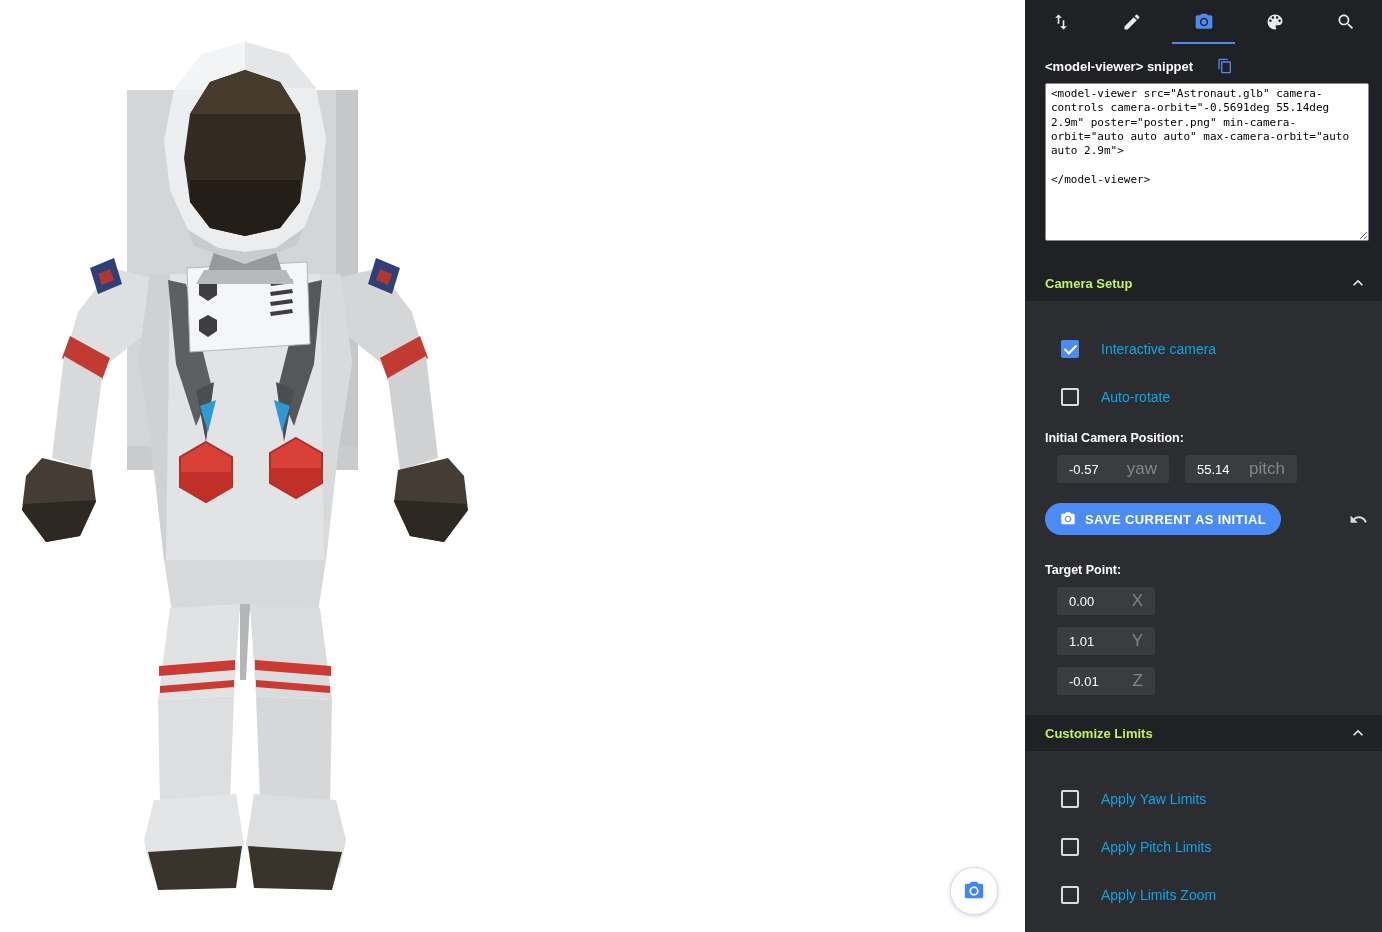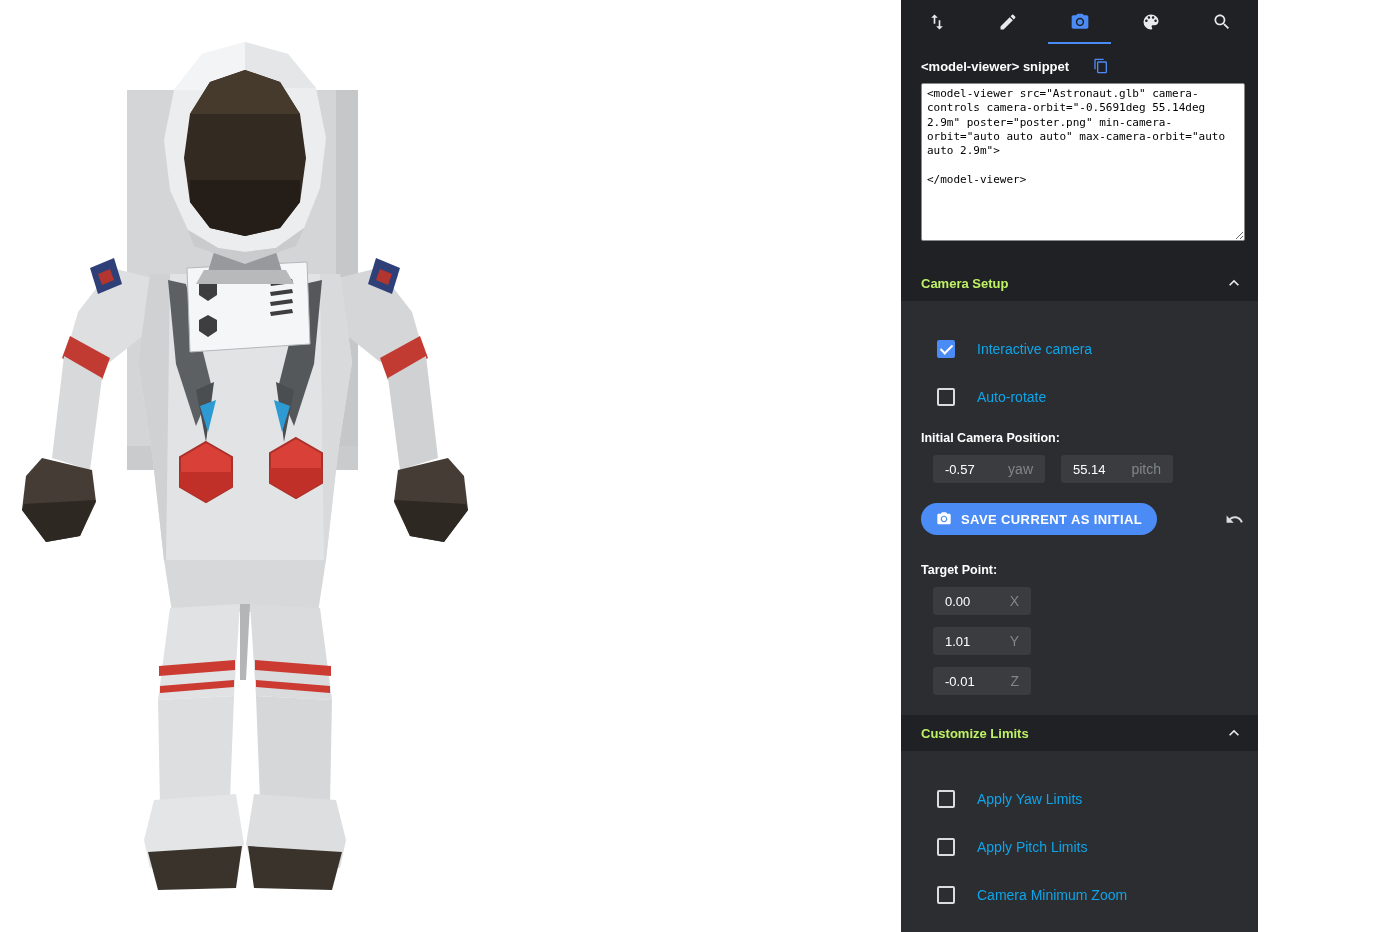--- a/index.html
+++ b/index.html
@@ -1,18 +1,18 @@
 <!DOCTYPE html>
 <html><head>
 <meta charset="utf-8">
 <style>
   * { margin:0; padding:0; box-sizing:border-box; }
   html,body { width:1382px; height:932px; overflow:hidden; }
   body { font-family:"Liberation Sans", sans-serif; background:#fff; }
-  .app { display:flex; width:1258px; height:932px; }
+  .app { display:flex; width:1382px; height:932px; }
 
   
   .canvas { position:relative; width:1025px; height:932px; background:#ffffff; overflow:hidden; }
   .astronaut { position:absolute; left:0; top:28px; width:500px; height:862px; }
 
   .fab { position:absolute; left:950px; top:867px; width:48px; height:48px; border-radius:50%;
          background:#fff; border:1px solid #cfe0fb; box-shadow:0 1px 4px rgba(0,0,0,.18);
          display:flex; align-items:center; justify-content:center; cursor:pointer; }
   .fab svg { width:22px; height:22px; fill:#4285f4; }
 
@@ -55,21 +55,21 @@
 
   .field-label { font-weight:bold; font-size:12.5px; color:#fff; padding:10px 20px 10px; }
   .fields { display:flex; padding:0 32px; }
   .fields.pos { gap:16px; }
   .fields.tgt { gap:12px;flex-direction:column; }
   .field { height:28px; background:#3a3c3f; border-radius:3px; display:flex; align-items:center;
            justify-content:space-between; padding:0 12px; cursor:text; }
   .field.w112 { width:112px; }
   .field.w98 { width:98px; }
   .field .val { font-size:13px; color:#fff; }
-  .field .sfx { font-size:14px; color:#80868b; }
+  .field .sfx { font-size:17px; color:#80868b; }
 
   .save-row { display:flex; align-items:center; padding:20px 14px 4px 20px; }
   .save-btn { display:flex; align-items:center; gap:9px; background:#4b8bf5; border:none; color:#fff;
               height:32px; padding:0 15px; border-radius:16px; font-size:13px; font-weight:bold;
               letter-spacing:.4px; cursor:pointer; font-family:inherit; }
   .save-btn svg { width:16px; height:16px; fill:#fff; }
   .undo-btn { margin-left:auto; background:none; border:none; cursor:pointer; display:flex; }
   .undo-btn svg { width:19px; height:19px; fill:#dadce0; }
 
   .tgt-label { margin-top:14px; }
@@ -277,18 +277,18 @@
       <div class="chk-row">
         <span class="chk"></span>
         <span class="chk-label">Apply Yaw Limits</span>
       </div>
       <div class="chk-row">
         <span class="chk"></span>
         <span class="chk-label">Apply Pitch Limits</span>
       </div>
       <div class="chk-row">
         <span class="chk"></span>
-        <span class="chk-label">Camera Minimum Zoom</span>
+        <span class="chk-label">Apply Limits Zoom</span>
       </div>
     </div>
 
   </aside>
 </div>
 
 </body></html>

